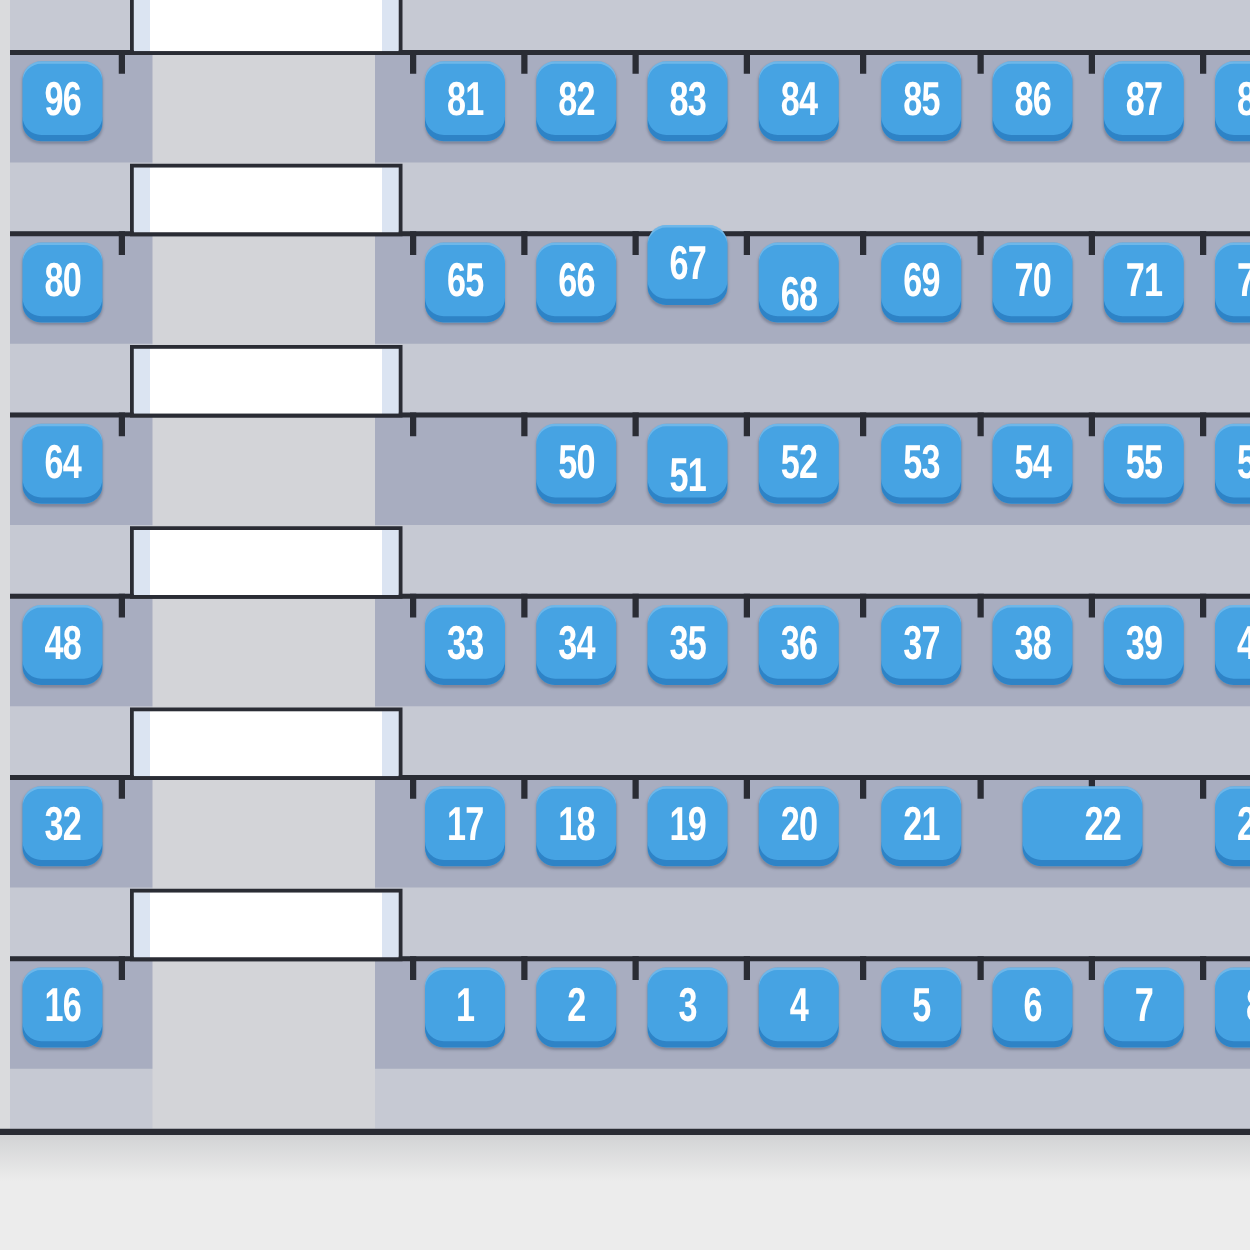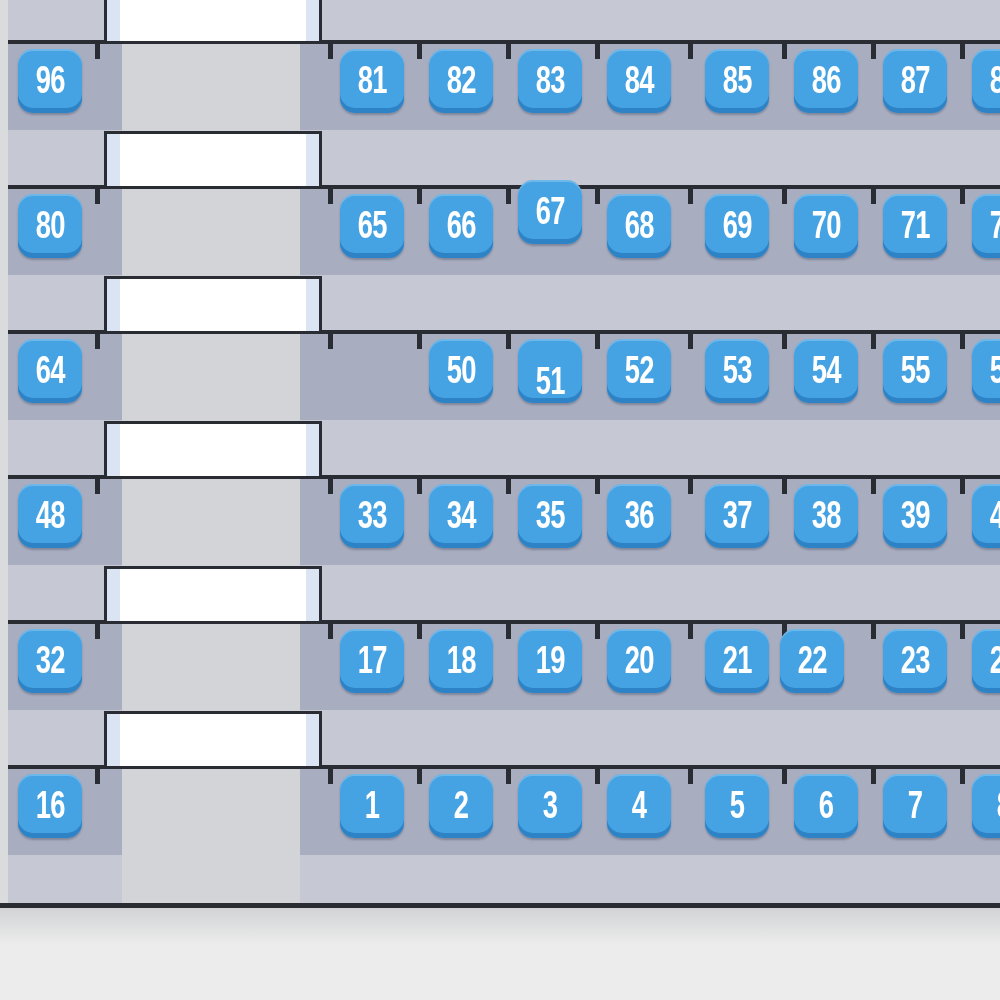--- a/index.html
+++ b/index.html
@@ -105,21 +105,21 @@
       </div>
       <div class="seat" style="top: 194px; left: 340px;">
         <span class="num">65</span>
       </div>
       <div class="seat" style="top: 194px; left: 429px;">
         <span class="num">66</span>
       </div>
       <div class="seat" style="top: 180px; left: 518px;">
         <span class="num">67</span>
       </div>
-      <div class="seat" style="top: 194px; left: 607px;">
+      <div class="seat" style="top: 194px; left: 607px; align-items: flex-end;">
         <span class="num">68</span>
       </div>
       <div class="seat" style="top: 194px; left: 705px;">
         <span class="num">69</span>
       </div>
       <div class="seat" style="top: 194px; left: 794px;">
         <span class="num">70</span>
       </div>
       <div class="seat" style="top: 194px; left: 883px;">
         <span class="num">71</span>
@@ -225,25 +225,22 @@
       </div>
       <div class="seat" style="top: 629px; left: 518px;">
         <span class="num">19</span>
       </div>
       <div class="seat" style="top: 629px; left: 607px;">
         <span class="num">20</span>
       </div>
       <div class="seat" style="top: 629px; left: 705px;">
         <span class="num">21</span>
       </div>
-      <div class="seat" style="top: 629px; left: 780px;">
+      <div class="seat" style="top: 629px; left: 818px; padding-left: 32px;">
         <span class="num">22</span>
-      </div>
-      <div class="seat" style="top: 629px; left: 883px;">
-        <span class="num">23</span>
       </div>
       <div class="seat" style="top: 629px; left: 972px;">
         <span class="num">24</span>
       </div>
       <div class="band" style="top: 765px;"></div>
       <div class="row-line" style="top: 765px;"></div>
       <div class="tick" style="top: 765px; left: 94.5px;"></div>
       <div class="tick" style="top: 765px; left: 327.5px;"></div>
       <div class="tick" style="top: 765px; left: 416.5px;"></div>
       <div class="tick" style="top: 765px; left: 505.5px;"></div>

